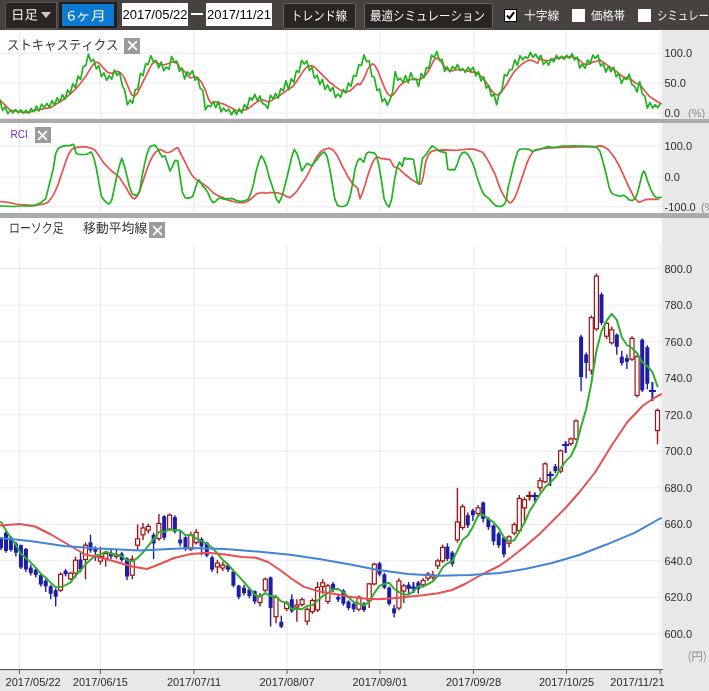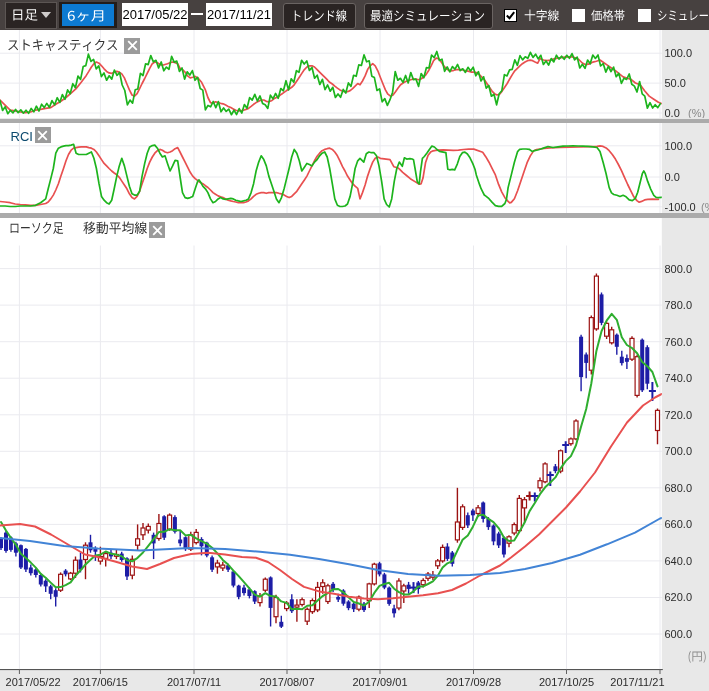--- a/index.html
+++ b/index.html
@@ -425,21 +425,21 @@
 <svg width="113" height="18" style="position:absolute;left:7px;top:38px">
     <g transform="translate(0,11.9) scale(0.9177,1)">
       <path d="M10.8 -9.0 10.1 -9.6C9.9 -9.5 9.5 -9.4 9.1 -9.4C8.6 -9.4 4.4 -9.4 3.9 -9.4C3.5 -9.4 2.7 -9.5 2.5 -9.5V-8.3C2.7 -8.3 3.4 -8.4 3.9 -8.4C4.4 -8.4 8.7 -8.4 9.2 -8.4C8.8 -7.2 7.8 -5.7 6.9 -4.6C5.5 -3.1 3.5 -1.5 1.4 -0.6L2.2 0.3C4.2 -0.6 6.0 -2.1 7.5 -3.6C8.9 -2.4 10.3 -0.8 11.2 0.4L12.1 -0.4C11.3 -1.5 9.6 -3.3 8.2 -4.5C9.2 -5.7 10.0 -7.3 10.5 -8.4C10.5 -8.6 10.7 -8.9 10.8 -9.0Z M18.0 -1.2C18.0 -0.7 18.0 -0.0 18.0 0.4H19.3C19.2 -0.0 19.2 -0.8 19.2 -1.2L19.2 -5.6C20.7 -5.2 23.0 -4.3 24.5 -3.5L24.9 -4.6C23.5 -5.3 21.0 -6.3 19.2 -6.8V-9.0C19.2 -9.4 19.2 -10.0 19.3 -10.4H17.9C18.0 -10.0 18.0 -9.4 18.0 -9.0C18.0 -7.9 18.0 -1.9 18.0 -1.2Z M28.4 -3.7 28.7 -2.5C29.0 -2.6 29.3 -2.7 29.9 -2.8C30.5 -2.9 32.0 -3.1 33.5 -3.4L34.0 -0.7C34.1 -0.3 34.2 0.1 34.2 0.6L35.5 0.4C35.3 0.0 35.2 -0.5 35.1 -0.9L34.6 -3.6L37.9 -4.1C38.4 -4.2 38.8 -4.2 39.1 -4.3L38.9 -5.4C38.6 -5.3 38.2 -5.2 37.7 -5.1L34.4 -4.6L33.8 -7.3L37.0 -7.8C37.3 -7.8 37.8 -7.9 38.0 -7.9L37.7 -9.0C37.5 -9.0 37.2 -8.9 36.8 -8.8C36.2 -8.7 35.0 -8.5 33.7 -8.3L33.4 -9.7C33.3 -10.0 33.3 -10.4 33.3 -10.7L32.0 -10.5C32.1 -10.2 32.2 -9.9 32.3 -9.5L32.6 -8.1C31.3 -7.9 30.1 -7.7 29.6 -7.7C29.2 -7.6 28.8 -7.6 28.5 -7.6L28.7 -6.4C29.1 -6.5 29.4 -6.5 29.8 -6.6L32.8 -7.1L33.3 -4.4C31.8 -4.1 30.3 -3.9 29.6 -3.8C29.3 -3.8 28.8 -3.7 28.4 -3.7Z M52.2 -6.4 51.5 -6.9C51.4 -6.8 51.2 -6.8 51.0 -6.7C50.5 -6.6 48.2 -6.2 46.3 -5.8L45.9 -7.4C45.8 -7.7 45.7 -8.0 45.7 -8.3L44.5 -8.0C44.7 -7.8 44.8 -7.5 44.9 -7.2L45.3 -5.6L43.7 -5.3C43.3 -5.3 42.9 -5.2 42.5 -5.2L42.8 -4.1L45.5 -4.7L46.9 0.2C47.0 0.6 47.1 0.9 47.1 1.2L48.2 0.9C48.2 0.7 48.0 0.3 48.0 0.0C47.8 -0.6 47.1 -3.0 46.6 -4.9L50.7 -5.7C50.2 -4.9 49.2 -3.7 48.3 -2.9L49.3 -2.5C50.2 -3.4 51.6 -5.3 52.2 -6.4Z M64.8 -9.0 64.1 -9.6C63.9 -9.5 63.5 -9.4 63.1 -9.4C62.6 -9.4 58.4 -9.4 57.9 -9.4C57.5 -9.4 56.7 -9.5 56.5 -9.5V-8.3C56.7 -8.3 57.4 -8.4 57.9 -8.4C58.4 -8.4 62.7 -8.4 63.2 -8.4C62.8 -7.2 61.8 -5.7 60.9 -4.6C59.5 -3.1 57.5 -1.5 55.4 -0.6L56.2 0.3C58.2 -0.6 60.0 -2.1 61.5 -3.6C62.9 -2.4 64.3 -0.8 65.2 0.4L66.1 -0.4C65.3 -1.5 63.6 -3.3 62.2 -4.5C63.2 -5.7 64.0 -7.3 64.5 -8.4C64.5 -8.6 64.7 -8.9 64.8 -9.0Z M70.4 -10.0V-8.9C70.7 -8.9 71.2 -8.9 71.6 -8.9C72.4 -8.9 76.3 -8.9 77.1 -8.9C77.5 -8.9 77.9 -8.9 78.3 -8.9V-10.0C77.9 -9.9 77.5 -9.9 77.1 -9.9C76.3 -9.9 72.4 -9.9 71.6 -9.9C71.2 -9.9 70.8 -9.9 70.4 -10.0ZM68.8 -6.6V-5.5C69.2 -5.5 69.6 -5.5 70.0 -5.5H74.0C74.0 -4.2 73.8 -3.1 73.2 -2.2C72.7 -1.3 71.7 -0.5 70.7 -0.1L71.7 0.6C72.8 0.1 73.8 -0.9 74.3 -1.8C74.9 -2.8 75.1 -4.0 75.1 -5.5H78.8C79.1 -5.5 79.6 -5.5 79.9 -5.5V-6.6C79.5 -6.5 79.1 -6.5 78.8 -6.5C78.1 -6.5 70.7 -6.5 70.0 -6.5C69.5 -6.5 69.2 -6.6 68.8 -6.6Z M82.6 -3.5 83.2 -2.5C84.7 -3.0 86.3 -3.7 87.4 -4.3V-0.1C87.4 0.3 87.4 0.8 87.3 1.1H88.6C88.5 0.8 88.5 0.3 88.5 -0.1V-4.9C89.7 -5.7 90.9 -6.7 91.6 -7.5L90.7 -8.3C90.0 -7.4 88.8 -6.3 87.5 -5.5C86.4 -4.8 84.4 -3.9 82.6 -3.5Z M101.7 -10.5 100.5 -10.9C100.4 -10.5 100.2 -10.1 100.1 -9.8C99.5 -8.6 98.2 -6.7 95.8 -5.3L96.8 -4.6C98.2 -5.5 99.4 -6.8 100.2 -7.9H104.8C104.5 -6.7 103.7 -4.9 102.6 -3.7C101.4 -2.2 99.7 -1.0 97.2 -0.3L98.2 0.6C100.7 -0.3 102.3 -1.6 103.6 -3.1C104.8 -4.5 105.6 -6.4 106.0 -7.7C106.0 -7.9 106.2 -8.2 106.3 -8.4L105.4 -9.0C105.2 -8.9 104.9 -8.9 104.5 -8.9H100.8L101.1 -9.4C101.3 -9.7 101.5 -10.1 101.7 -10.5Z M118.8 -9.0 118.1 -9.6C117.9 -9.5 117.5 -9.4 117.1 -9.4C116.6 -9.4 112.4 -9.4 111.9 -9.4C111.5 -9.4 110.7 -9.5 110.5 -9.5V-8.3C110.7 -8.3 111.4 -8.4 111.9 -8.4C112.4 -8.4 116.7 -8.4 117.2 -8.4C116.8 -7.2 115.8 -5.7 114.9 -4.6C113.5 -3.1 111.5 -1.5 109.3 -0.6L110.2 0.3C112.2 -0.6 114.0 -2.1 115.5 -3.6C116.9 -2.4 118.3 -0.8 119.2 0.4L120.1 -0.4C119.3 -1.5 117.6 -3.3 116.2 -4.5C117.2 -5.7 118.0 -7.3 118.5 -8.4C118.5 -8.6 118.7 -8.9 118.8 -9.0Z" fill="#333333"></path>
     </g>
   </svg>
 <div class="xbtn" style="left:124px;top:37.5px">
     <svg width="11" height="11">
       <path d="M1.2 1.2 L9.8 9.8 M9.8 1.2 L1.2 9.8" stroke="#fff" stroke-width="1.8"></path>
     </svg>
   </div>
-<div style="position:absolute;left:10.5px;top:129px;font-size:13px;color:#0c4a6e">RCI</div>
+<div style="position:absolute;left:10.5px;top:129px;font-size:10px;color:#6d28d9">RCI</div>
 <div class="xbtn" style="left:34.5px;top:127px">
     <svg width="11" height="11">
       <path d="M1.2 1.2 L9.8 9.8 M9.8 1.2 L1.2 9.8" stroke="#fff" stroke-width="1.8"></path>
     </svg>
   </div>
 <svg width="56" height="18" style="position:absolute;left:9.4px;top:220.8px">
     <g transform="translate(0,11.9) scale(0.8089,1)">
       <path d="M2.0 -9.2C2.0 -8.9 2.0 -8.5 2.0 -8.2C2.0 -7.7 2.0 -2.1 2.0 -1.6C2.0 -1.1 2.0 -0.1 2.0 0.1H3.1L3.1 -0.7H10.5L10.4 0.1H11.6C11.6 -0.1 11.6 -1.1 11.6 -1.5C11.6 -2.1 11.6 -7.6 11.6 -8.2C11.6 -8.5 11.6 -8.9 11.6 -9.2C11.2 -9.2 10.7 -9.2 10.4 -9.2C9.8 -9.2 3.9 -9.2 3.2 -9.2C2.9 -9.2 2.5 -9.2 2.0 -9.2ZM3.1 -1.7V-8.2H10.5V-1.7Z M14.9 -5.8V-4.5C15.3 -4.6 16.0 -4.6 16.8 -4.6C17.8 -4.6 23.2 -4.6 24.2 -4.6C24.8 -4.6 25.3 -4.5 25.6 -4.5V-5.8C25.3 -5.8 24.8 -5.8 24.2 -5.8C23.2 -5.8 17.8 -5.8 16.8 -5.8C16.0 -5.8 15.3 -5.8 14.9 -5.8Z M30.6 -0.5 31.6 0.4C33.8 -0.6 35.3 -2.2 36.4 -3.8C37.3 -5.3 37.9 -7.0 38.2 -8.6C38.3 -8.9 38.4 -9.3 38.5 -9.7L37.1 -9.9C37.1 -9.6 37.1 -9.1 37.0 -8.8C36.8 -7.5 36.4 -5.9 35.3 -4.4C34.3 -2.9 32.8 -1.4 30.6 -0.5ZM29.7 -9.7 28.7 -9.2C29.2 -8.4 30.3 -6.5 30.9 -5.3L32.0 -5.9C31.5 -6.8 30.3 -8.8 29.7 -9.7Z M47.7 -10.5 46.5 -10.9C46.4 -10.5 46.2 -10.1 46.1 -9.8C45.5 -8.6 44.2 -6.7 41.8 -5.3L42.8 -4.6C44.2 -5.5 45.4 -6.8 46.2 -7.9H50.8C50.5 -6.7 49.7 -4.9 48.6 -3.7C47.4 -2.2 45.7 -1.0 43.2 -0.3L44.2 0.6C46.7 -0.3 48.3 -1.6 49.6 -3.1C50.8 -4.5 51.6 -6.4 52.0 -7.7C52.0 -7.9 52.2 -8.2 52.3 -8.4L51.4 -9.0C51.2 -8.9 50.9 -8.9 50.5 -8.9H46.8L47.1 -9.4C47.3 -9.7 47.5 -10.1 47.7 -10.5Z M57.3 -9.7H64.5V-7.0H57.3ZM57.1 -5.1C56.8 -3.1 56.2 -0.8 54.6 0.4C54.8 0.6 55.1 0.9 55.3 1.1C56.3 0.3 56.9 -0.8 57.4 -2.0C58.7 0.4 60.8 0.9 63.7 0.9H66.6C66.7 0.6 66.9 0.1 67.0 -0.1C66.4 -0.1 64.1 -0.1 63.7 -0.1C62.8 -0.1 62.1 -0.1 61.3 -0.3V-3.0H65.9V-4.0H61.3V-6.1H65.5V-10.7H56.3V-6.1H60.3V-0.6C59.2 -1.0 58.3 -1.8 57.8 -3.2C57.9 -3.8 58.0 -4.4 58.1 -4.9Z" fill="#333333"></path>
     </g>
   </svg>

